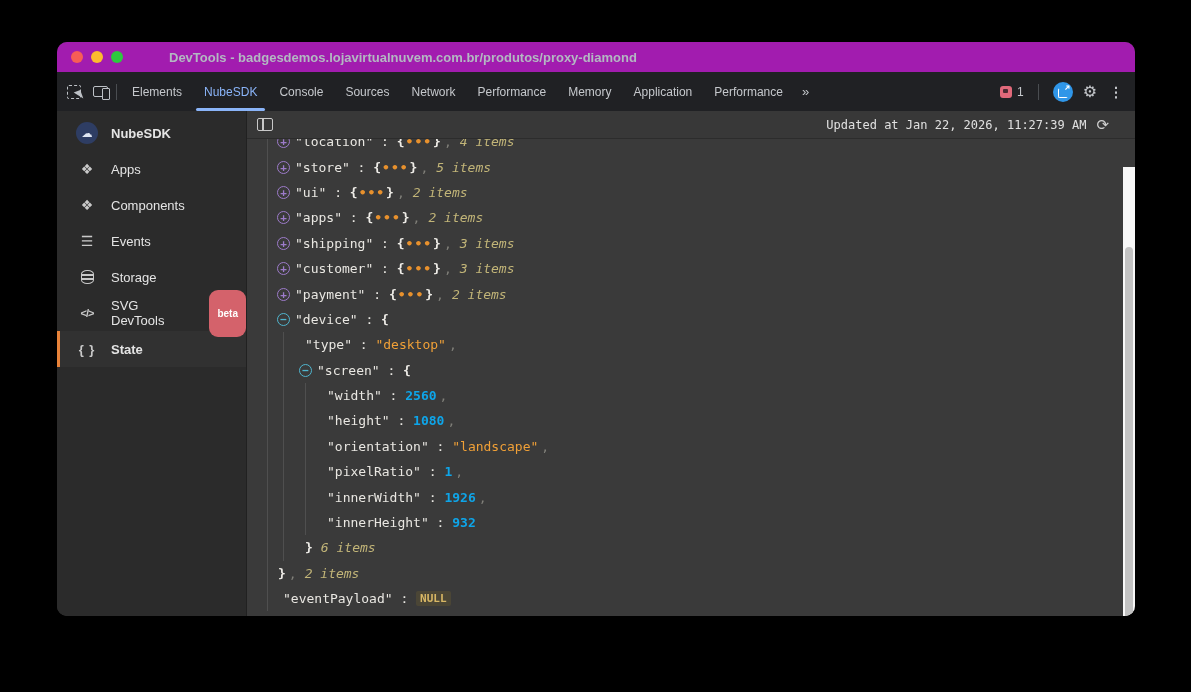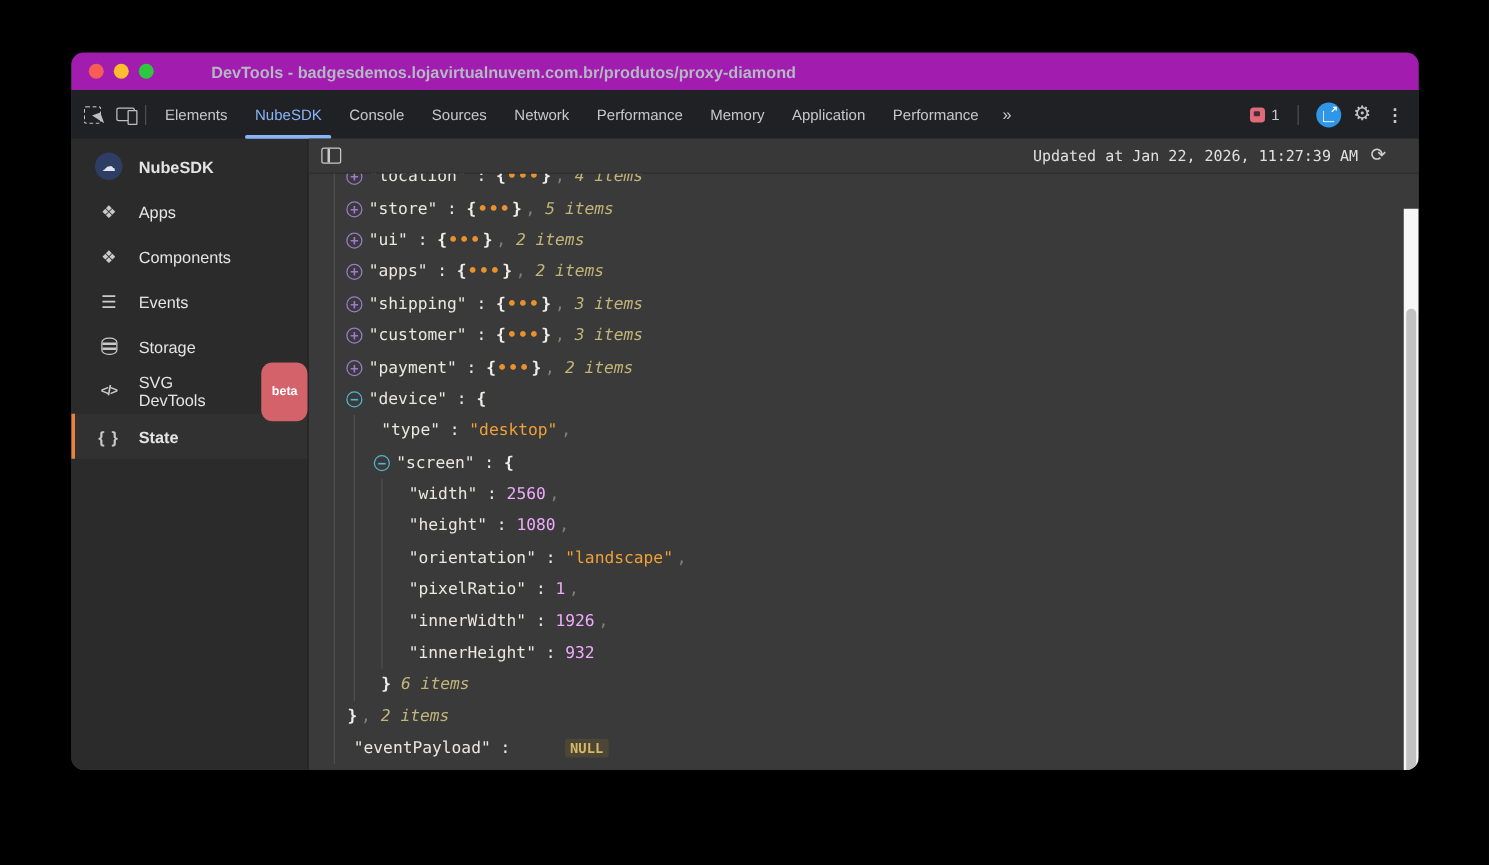--- a/index.html
+++ b/index.html
@@ -86,25 +86,25 @@
   .ticon { width:13px; height:13px; border-radius:50%; margin-right:5px; flex:none;
            display:flex; align-items:center; justify-content:center;
            font-size:11px; font-weight:bold; line-height:1; }
   .ticon.plus { color:#9d7bca; border:1px solid #9d7bca; }
   .ticon.minus { color:#50b5ce; border:1px solid #50b5ce; }
   .tkey { color:#e9e7e2; }
   .tcolon { color:#e9e7e2; }
   .tbrace { color:#efede8; font-weight:bold; }
   .tdots { color:#e8912d; font-weight:bold; letter-spacing:1px; padding:0 1px; }
   .tstr { color:#f0a037; }
-  .tnum { color:#f0abfc; }
+  .tnum { color:#0ea5e9;font-weight:bold; }
   .tcomma { color:#81807a; margin-left:3px; }
   .titems { color:#c2b578; font-style:italic; margin-left:8px; }
   .tnull { background:#4b4636; color:#d8b765; font-weight:bold; font-size:11px;
-           padding:1px 4px; border-radius:2px;margin-left:36px; }
+           padding:1px 4px; border-radius:2px; }
   .guide { position:absolute; width:1px; background:#4f4f4f; }
   .guide.root { left:20px; top:0; height:472px; }
   .guide.device { left:36px; top:193px; height:229px; }
   .guide.screen { left:58px; top:244px; height:152px; }
 
   .scrollbar { position:absolute; right:0; top:28px; bottom:0; width:12px; background:#f7f7f7; }
   .scroll-thumb { position:absolute; left:2px; top:80px; width:8px; height:396px;
                   background:#c2c2c2; border-radius:4px; }
 </style>
 </head>

